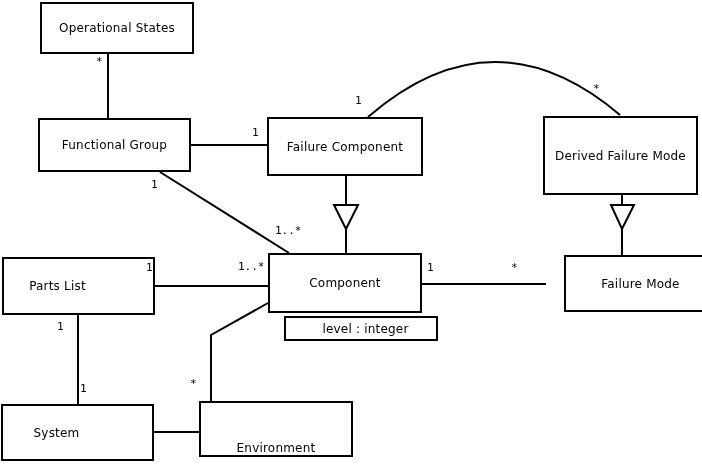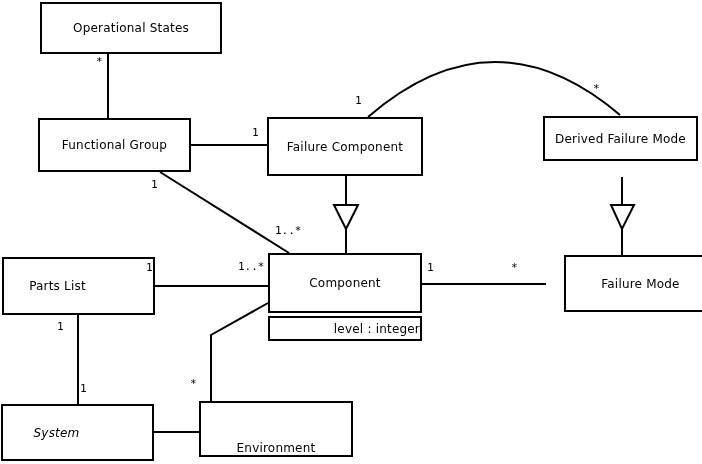--- a/index.html
+++ b/index.html
@@ -27,51 +27,51 @@
     background: #ffffff;
     display: flex;
     align-items: center;
     justify-content: center;
     font-size: 12px;
     letter-spacing: 0.2px;
     color: #000000;
     white-space: nowrap;
   }
   
-  #box-opstates { left: 40px;  top: 2px;   width: 182px; height: 52px; }
+  #box-opstates { left: 40px;  top: 2px;   width: 154px; height: 52px; }
   #box-fg       { left: 38px;  top: 118px; width: 153px; height: 54px; text-align: center; }
   #box-dc       { left: 267px; top: 117px; width: 156px; height: 59px; }
-  #box-dfm      { left: 543px; top: 116px; width: 155px; height: 45px; }
+  #box-dfm      { left: 543px; top: 116px; width: 155px; height: 79px; }
   #box-pl       { left: 2px;   top: 257px; width: 153px; height: 58px; }
   #box-fm       { left: 564px; top: 255px; width: 153px; height: 57px; }
-  #box-sys      { left: 1px;   top: 404px; width: 153px; height: 57px; font-style: italic; }
+  #box-sys      { left: 1px;   top: 404px; width: 153px; height: 57px; }
   #box-env      { left: 199px; top: 401px; width: 154px; height: 56px; align-items: flex-end; }
   
   #box-pl, #box-sys { padding-right: 42px; }
 
   
   #comp-wrap {
     position: absolute;
     left: 268px;
     top: 253px;
     width: 154px;
   }
   #comp-main {
     position: relative;
     left: 0; top: 0;
     width: 154px;
     height: 60px;
   }
   #comp-attr {
     position: relative;
-    left: 0;
+    left: 16px;
     margin-top: 3px;
     width: 154px;
     height: 25px;
-    justify-content: flex-end;
+    justify-content: center;
     padding-left: 9px;
   }
 
   .mult {
     position: absolute;
     font-family: "DejaVu Sans Mono", monospace;
     font-size: 11px;
     line-height: 13px;
     color: #000000;
   }

